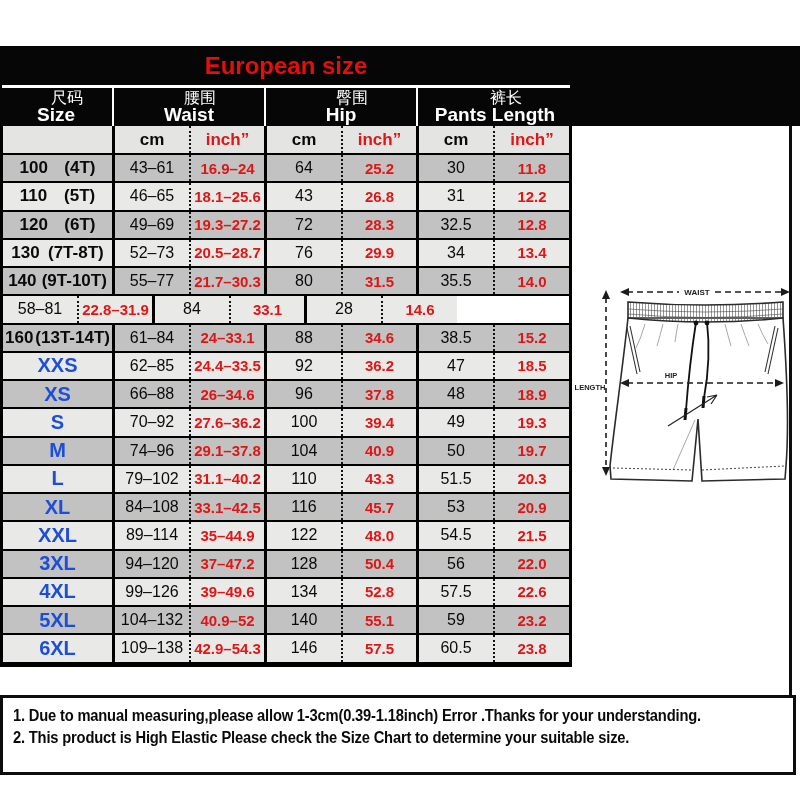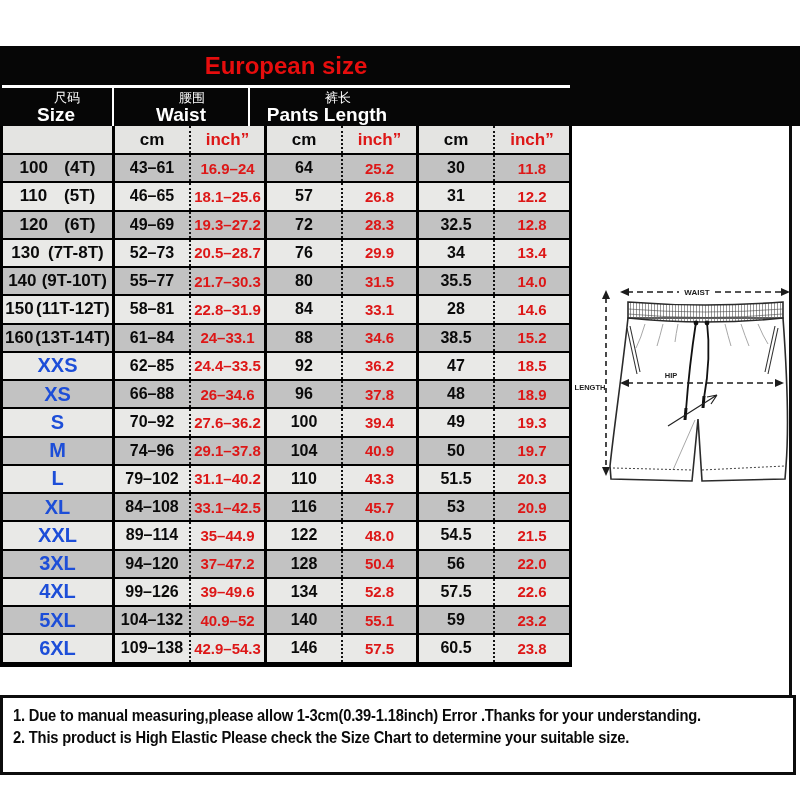--- a/index.html
+++ b/index.html
@@ -8,43 +8,43 @@
 
   
   .banner{position:absolute;left:0;top:46px;width:800px;height:80px;background:#060606;}
   .title{position:absolute;left:0;top:47px;width:572px;height:24px;line-height:38px;
          text-align:center;font-size:24px;font-weight:bold;color:#e60d0d;}
   .white-rule{position:absolute;left:2px;top:85px;width:568px;height:3px;background:#fff;}
   .head-row{position:absolute;left:0;top:88px;width:572px;height:38px;display:flex;}
   .head-col{box-sizing:border-box;display:flex;flex-direction:column;align-items:center;
             justify-content:center;color:#fff;border-right:2px solid #fff;}
   .head-col:last-child{border-right:none;}
-  .hc-zh{font-size:13px;line-height:15px;margin-left:22px;}
+  .hc-zh{font-size:16px;line-height:15px;margin-left:22px;}
   .hc-en{font-size:19px;line-height:20px;font-weight:bold;}
-  .w-size{width:114px}.w-waist{width:136px}.w-hip{width:152px}.w-len{width:154px}
+  .w-size{width:114px}.w-waist{width:152px}.w-hip{width:152px}.w-len{width:154px}
 
   
   .table{position:absolute;left:0;top:126px;width:572px;box-sizing:border-box;
          border-left:3px solid #000;border-right:3px solid #000;border-bottom:3px solid #000;}
   .trow{display:flex;height:28.25px;box-sizing:border-box;border-bottom:2px solid #000;
         align-items:stretch;}
   .trow.sub{height:29px;}
   .cell{box-sizing:border-box;display:flex;align-items:center;justify-content:center;
         white-space:nowrap;overflow:hidden;}
   .c-size{width:112px;border-right:3px solid #000;}
   .c-wcm{width:76px;border-right:2px dotted #111;}
   .c-win{width:76px;border-right:3px solid #000;}
   .c-hcm{width:76px;border-right:2px dotted #111;}
   .c-hin{width:76px;border-right:3px solid #000;}
   .c-lcm{width:76px;border-right:2px dotted #111;}
   .c-lin{width:74px;}
   .dark .cell{background:#c2c2c2;}
   .light .cell{background:#e9e9e7;}
   .sub .cell{background:#e4e4e2;}
-  .v-cm{font-size:16px;font-weight:bold;color:#0a0a0a;}
+  .v-cm{font-size:16px;font-weight:normal;color:#0a0a0a;}
   .v-in{font-size:15px;font-weight:bold;color:#dd1717;}
   .sub-cm{font-size:17px;font-weight:bold;color:#0a0a0a;}
   .sub-in{font-size:17px;font-weight:bold;color:#dd1717;}
   .size-solo{font-size:20px;font-weight:bold;color:#1d4ed8;}
   .size-split{justify-content:space-evenly;}
   .size-num,.size-tag{font-size:17px;font-weight:bold;color:#0a0a0a;}
 
   
   .right-rule{position:absolute;left:789px;top:126px;width:3px;height:622px;background:#0d0d0d;}
 
@@ -68,20 +68,24 @@
   <div class="white-rule"></div>
 
   <div class="head-row">
     <div class="head-col w-size">
       <span class="hc-zh">尺码</span>
       <span class="hc-en">Size</span>
     </div>
     <div class="head-col w-waist">
       <span class="hc-zh">腰围</span>
       <span class="hc-en">Waist</span>
+    </div>
+    <div class="head-col w-hip">
+      <span class="hc-zh">臀围</span>
+      <span class="hc-en">Hip</span>
     </div>
     <div class="head-col w-len">
       <span class="hc-zh">裤长</span>
       <span class="hc-en">Pants Length</span>
     </div>
   </div>
 
   <div class="table">
     <div class="trow sub">
       <div class="cell c-size"></div>
@@ -105,21 +109,21 @@
           <div class="cell c-lcm v-cm">30</div>
           <div class="cell c-lin v-in">11.8</div>
         </div>
         <div class="trow light">
           <div class="cell c-size size-split">
             <span class="size-num">110</span>
             <span class="size-tag">(5T)</span>
           </div>
           <div class="cell c-wcm v-cm">46–65</div>
           <div class="cell c-win v-in">18.1–25.6</div>
-          <div class="cell c-hcm v-cm">57</div>
+          <div class="cell c-hcm v-cm">43</div>
           <div class="cell c-hin v-in">26.8</div>
           <div class="cell c-lcm v-cm">31</div>
           <div class="cell c-lin v-in">12.2</div>
         </div>
         <div class="trow dark">
           <div class="cell c-size size-split">
             <span class="size-num">120</span>
             <span class="size-tag">(6T)</span>
           </div>
           <div class="cell c-wcm v-cm">49–69</div>
@@ -147,24 +151,20 @@
             <span class="size-tag">(9T-10T)</span>
           </div>
           <div class="cell c-wcm v-cm">55–77</div>
           <div class="cell c-win v-in">21.7–30.3</div>
           <div class="cell c-hcm v-cm">80</div>
           <div class="cell c-hin v-in">31.5</div>
           <div class="cell c-lcm v-cm">35.5</div>
           <div class="cell c-lin v-in">14.0</div>
         </div>
         <div class="trow light">
-          <div class="cell c-size size-split">
-            <span class="size-num">150</span>
-            <span class="size-tag">(11T-12T)</span>
-          </div>
           <div class="cell c-wcm v-cm">58–81</div>
           <div class="cell c-win v-in">22.8–31.9</div>
           <div class="cell c-hcm v-cm">84</div>
           <div class="cell c-hin v-in">33.1</div>
           <div class="cell c-lcm v-cm">28</div>
           <div class="cell c-lin v-in">14.6</div>
         </div>
         <div class="trow dark">
           <div class="cell c-size size-split">
             <span class="size-num">160</span>

